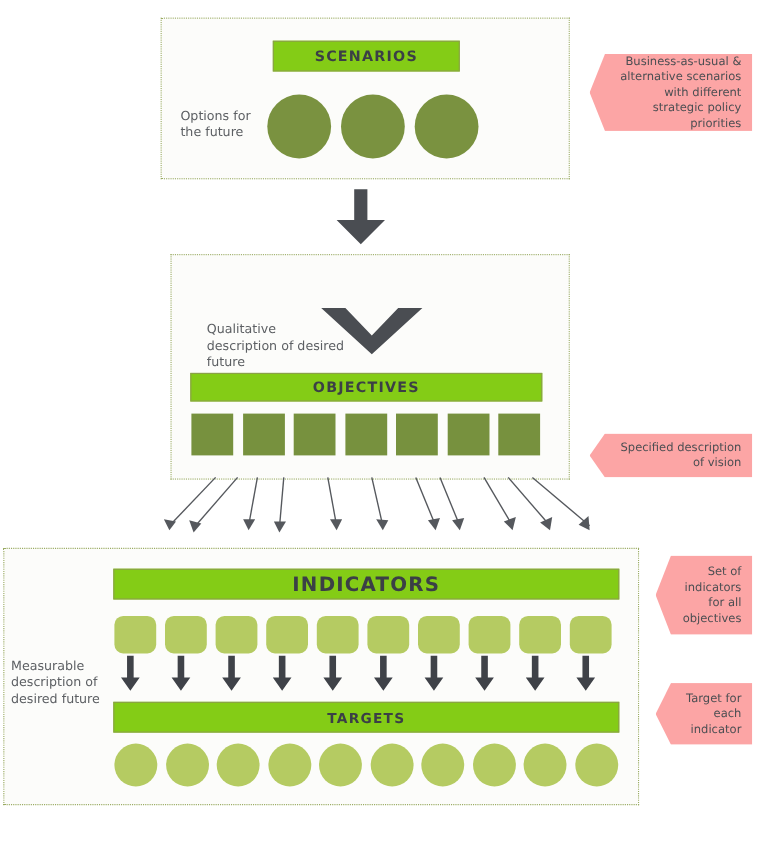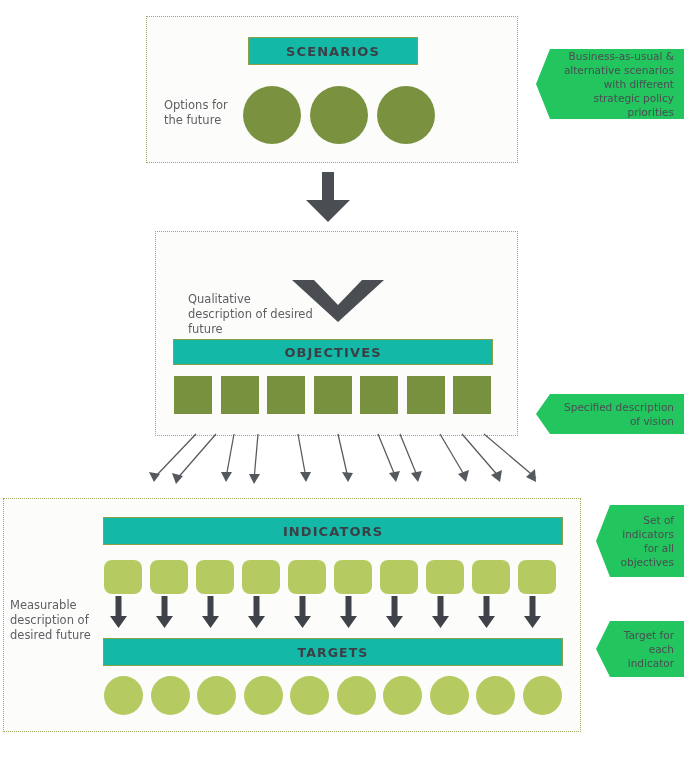--- a/index.html
+++ b/index.html
@@ -28,34 +28,34 @@
     box-sizing: border-box;
   }
   #panel-scenarios { left: 146px; top: 16px;  width: 372px; height: 147px; }
   #panel-vision    { left: 155px; top: 231px; width: 363px; height: 205px; }
   #panel-indicators{ left: 3px;   top: 498px; width: 578px; height: 234px; }
 
   
   .title-box {
     position: absolute;
     border: 1.3px solid #8ba049;
-    background: #14b8a6;
+    background: #84cc16;
     box-sizing: border-box;
     display: flex;
     align-items: center;
     justify-content: center;
     color: #3b3f46;
     font-weight: bold;
     letter-spacing: 1.1px;
     font-size: 13px;
   }
   #box-scenarios  { left: 248px; top: 37px;  width: 170px; height: 28px; }
   #box-vision     { left: 248px; top: 251px; width: 170px; height: 28px; }
   #box-objectives { left: 173px; top: 339px; width: 320px; height: 26px; }
-  #box-indicators { left: 103px; top: 517px; width: 460px; height: 28px; font-size: 13px;}
+  #box-indicators { left: 103px; top: 517px; width: 460px; height: 28px; font-size: 18px;}
   #box-targets    { left: 103px; top: 638px; width: 460px; height: 28px; font-size: 12.5px;}
 
   
   .side-label {
     position: absolute;
     color: #5c5f63;
     font-size: 11.5px;
     line-height: 15px;
   }
   #label-options     { left: 164px; top: 98px;  width: 80px; }
@@ -91,21 +91,21 @@
   .circle-light {
     width: 39px; height: 39px;
     border-radius: 50%;
     background: #b5cb62;
   }
   #row-target-circles { left: 104px; top: 676px; gap: 7.5px; }
 
   
   .callout {
     position: absolute;
-    background: #22c55e;
+    background: #fca5a5;
     color: #4b4e52;
     font-size: 10.5px;
     line-height: 14px;
     box-sizing: border-box;
     display: flex;
     flex-direction: column;
     justify-content: center;
     clip-path: polygon(14px 0, 100% 0, 100% 100%, 14px 100%, 0 50%);
     padding: 6px 10px 6px 22px;
     text-align: right;

